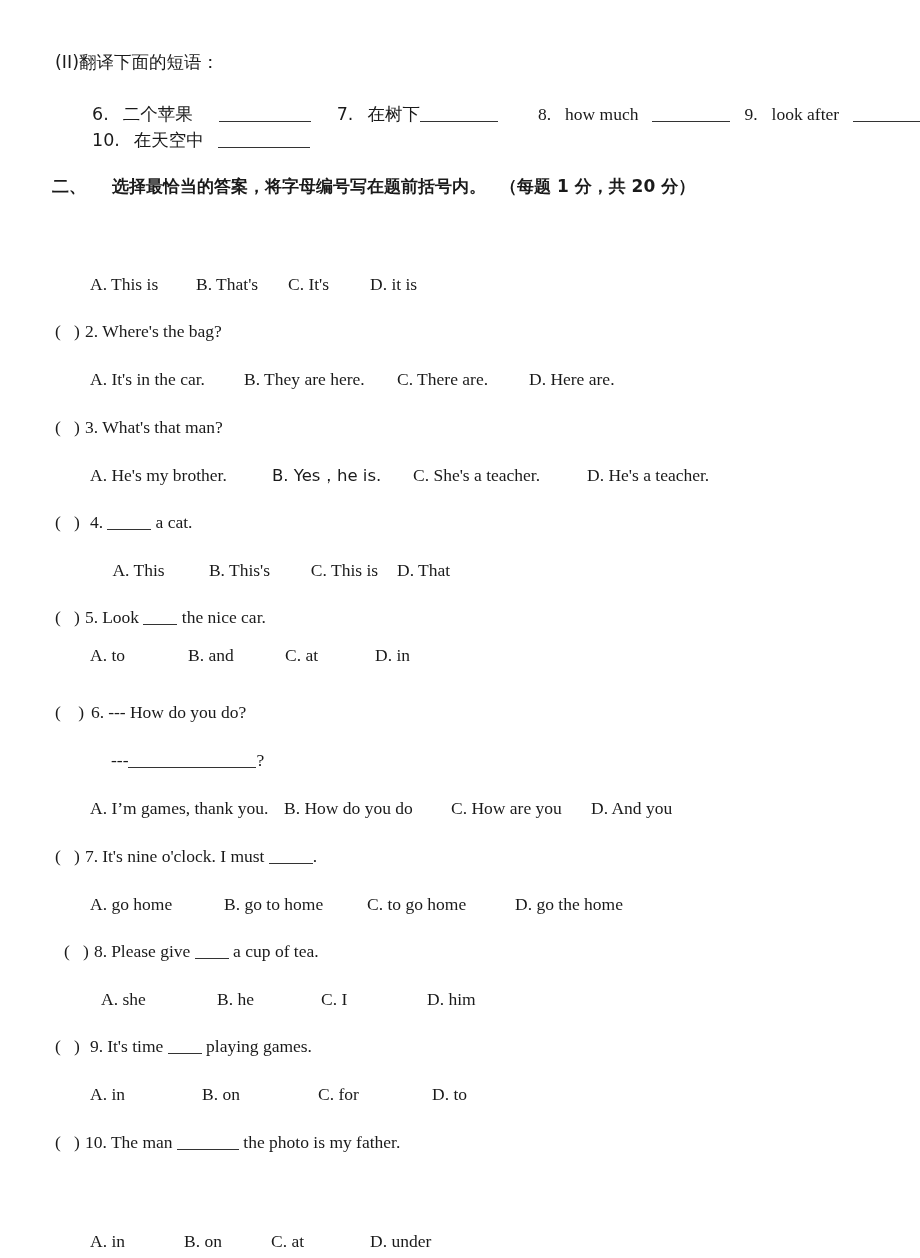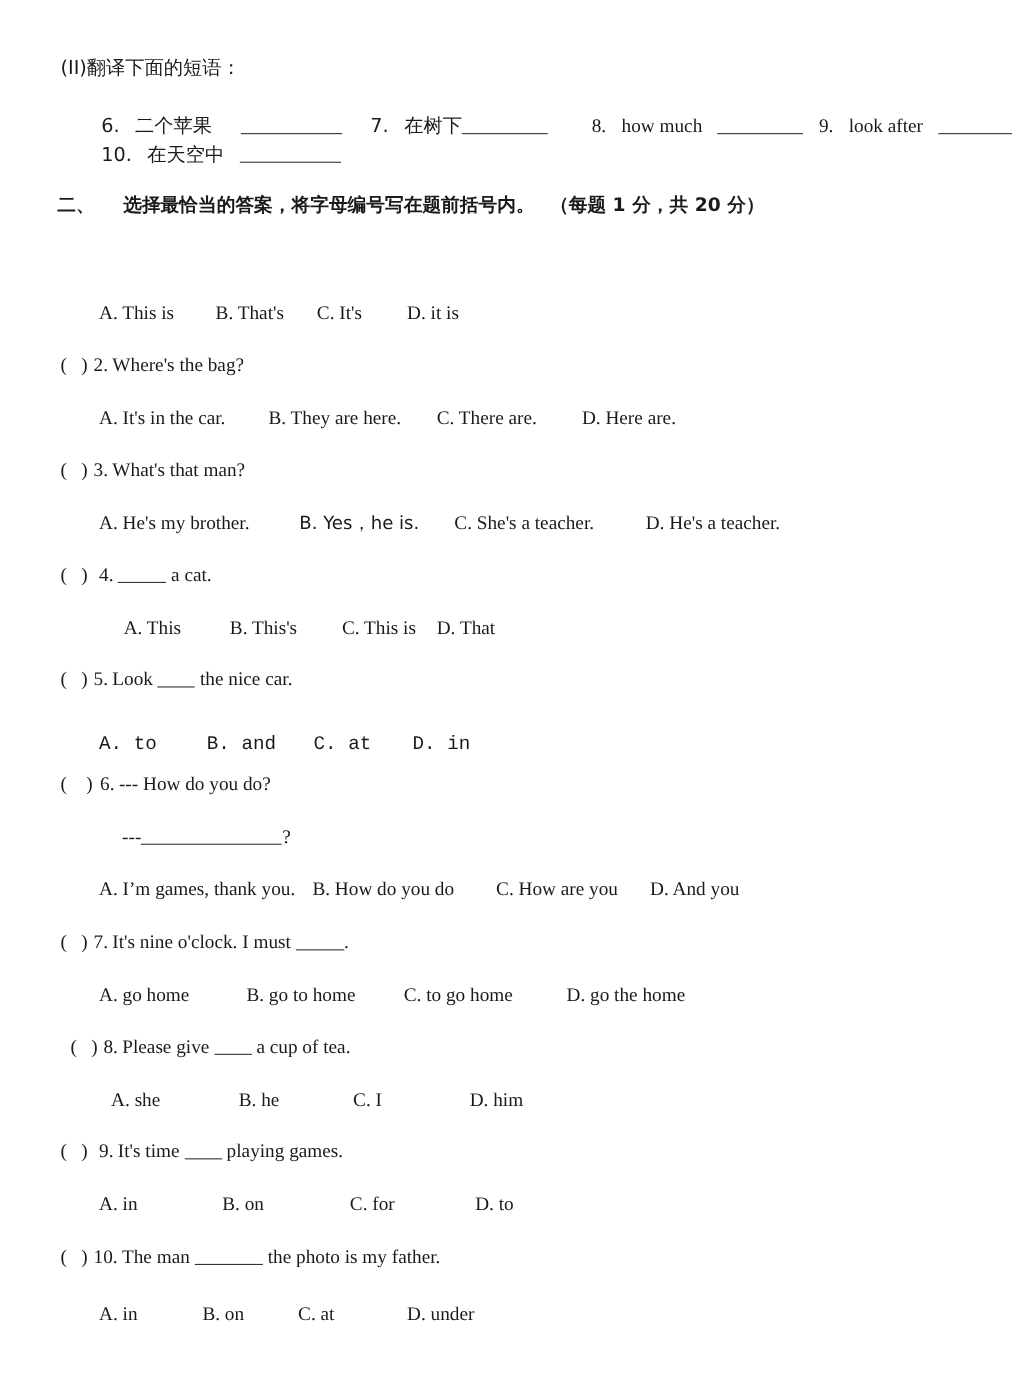--- a/index.html
+++ b/index.html
@@ -108,21 +108,21 @@
   <div class="line" style="left:55px; top:512px;">
     <span class="paren">(&nbsp;&nbsp;&nbsp;)</span><span class="gap-s" style="width:5px"></span><span>4.</span><span class="gap-s" style="width:4px"></span><span class="blank b-s"></span><span> a cat.</span>
   </div>
   <div class="line" style="left:90px; top:560px;text-align:center;">
     <span class="opt" style="width:97px">A. This</span><span class="opt" style="width:105px">B. This's</span><span class="opt" style="width:105px">C. This is</span><span class="opt">D. That</span>
   </div>
 
   <div class="line" style="left:55px; top:607px;">
     <span class="paren">(&nbsp;&nbsp;&nbsp;)</span><span>5.</span><span class="gap-s" style="width:4px"></span><span>Look </span><span class="blank b-xs"></span><span> the nice car.</span>
   </div>
-  <div class="line" style="left:90px; top:667px;font-family:Liberation Mono, monospace;">
+  <div class="line" style="left:90px; top:645px;">
     <span class="opt" style="width:98px">A. to</span><span class="opt" style="width:97px">B. and</span><span class="opt" style="width:90px">C. at</span><span class="opt">D. in</span>
   </div>
 
   <div class="line" style="left:55px; top:702px;">
     <span class="paren" style="width:36px">(&nbsp;&nbsp;&nbsp;&nbsp;)</span><span>6.</span><span class="gap-s" style="width:4px"></span><span>--- How do you do?</span>
   </div>
   <div class="line" style="left:111px; top:750px;">
     <span>---</span><span class="blank b-xxl"></span><span>?</span>
   </div>
   <div class="line" style="left:90px; top:798px;">
@@ -146,17 +146,17 @@
   <div class="line" style="left:55px; top:1036px;">
     <span class="paren">(&nbsp;&nbsp;&nbsp;)</span><span class="gap-s" style="width:5px"></span><span>9.</span><span class="gap-s" style="width:4px"></span><span>It's time </span><span class="blank b-xs"></span><span> playing games.</span>
   </div>
   <div class="line" style="left:90px; top:1084px;">
     <span class="opt" style="width:112px">A. in</span><span class="opt" style="width:116px">B. on</span><span class="opt" style="width:114px">C. for</span><span class="opt">D. to</span>
   </div>
 
   <div class="line" style="left:55px; top:1132px;">
     <span class="paren">(&nbsp;&nbsp;&nbsp;)</span><span>10.</span><span class="gap-s" style="width:4px"></span><span>The man </span><span class="blank b-m"></span><span> the photo is my father.</span>
   </div>
-  <div class="line" style="left:90px; top:1184px;">
+  <div class="line" style="left:90px; top:1231px;">
     <span class="opt" style="width:94px">A. in</span><span class="opt" style="width:87px">B. on</span><span class="opt" style="width:99px">C. at</span><span class="opt">D. under</span>
   </div>
 
 </div>
 
 </body></html>

